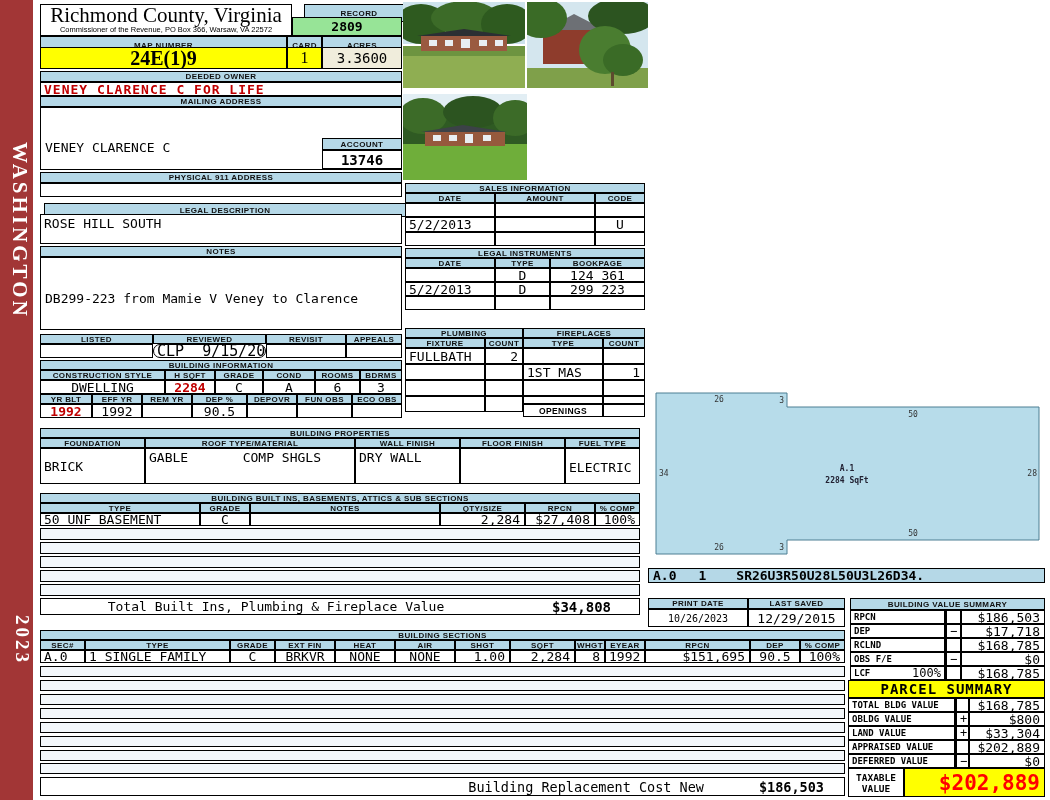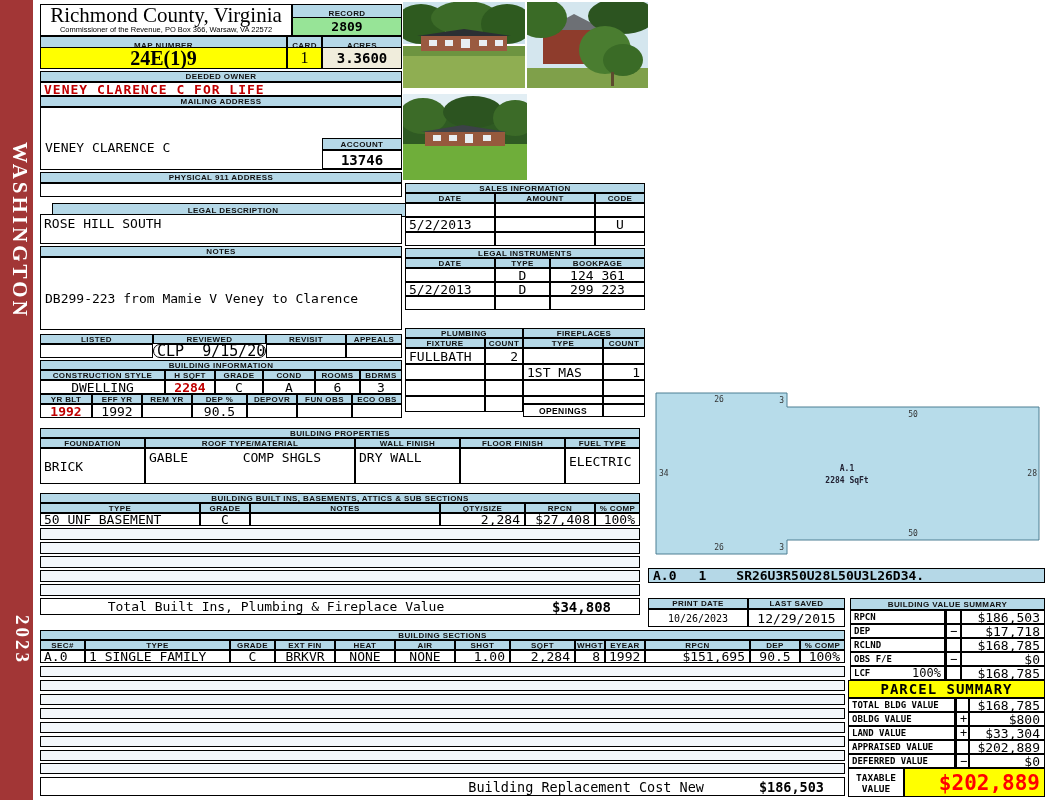--- a/index.html
+++ b/index.html
@@ -28,53 +28,53 @@
 
   <div class="abs" style="left:0;top:0;width:33px;height:800px;background:#a23636;">
     <div class="abs vlabel" style="left:2px;top:95px;width:30px;height:270px;font-size:21px;">WASHINGTON</div>
     <div class="abs vlabel" style="left:3px;top:600px;width:30px;height:80px;font-size:19px;">2023</div>
   </div>
 
   <div class="abs" style="left:40px;top:4px;width:252px;height:32px;border:1px solid #000;background:#fff;text-align:center;">
     <div style="font:21px 'Liberation Serif',serif;line-height:20px;">Richmond County, Virginia</div>
     <div style="font:7.5px 'Liberation Sans',sans-serif;">Commissioner of the Revenue, PO Box 366, Warsaw, VA 22572</div>
   </div>
-  <div class="abs bar" style="left:292px;top:4px;width:110px;height:18px;">RECORD</div>
+  <div class="abs bar" style="left:304px;top:4px;width:110px;height:18px;">RECORD</div>
   <div class="abs cell ta-c" style="left:292px;top:17px;width:110px;height:19px;background:#97e497;font-weight:bold;font-size:13px;">2809</div>
 
   <div class="row" style="left:40px;top:36px;width:362px;height:18px;">
     <div class="bar" style="width:247px;">MAP NUMBER</div>
     <div class="bar" style="width:35px;">CARD</div>
     <div class="bar" style="width:80px;">ACRES</div>
   </div>
   <div class="row" style="left:40px;top:47px;width:362px;height:22px;">
     <div class="cell ta-c" style="width:247px;background:#ffff00;font:bold 20px 'Liberation Serif',serif;">24E(1)9</div>
     <div class="cell ta-c" style="width:35px;background:#ffff00;font:16px 'Liberation Serif',serif;">1</div>
-    <div class="cell ta-c" style="width:80px;background:#f0eddc;font-weight:bold;font-size:14px;">3.3600</div>
+    <div class="cell ta-c" style="width:80px;background:#f0eddc;font-weight:normal;font-size:14px;">3.3600</div>
   </div>
 
   <div class="abs bar" style="left:40px;top:71px;width:362px;height:11px;">DEEDED OWNER</div>
   <div class="abs cell ta-l red" style="left:40px;top:82px;width:362px;height:14px;font-size:13px;letter-spacing:1px;">VENEY CLARENCE C FOR LIFE</div>
 
   <div class="abs cell" style="left:40px;top:107px;width:362px;height:63px;font-size:13px;align-items:flex-start;padding:1px 4px;">
     <div style="line-height:15.5px;">
       <div>VENEY CLARENCE C</div>
       
       
       
     </div>
   </div>
   <div class="abs bar" style="left:40px;top:96px;width:362px;height:11px;">MAILING ADDRESS</div>
   <div class="abs bar" style="left:322px;top:138px;width:80px;height:12px;">ACCOUNT</div>
   <div class="abs cell ta-c" style="left:322px;top:150px;width:80px;height:19px;font-weight:bold;font-size:14px;">13746</div>
 
   <div class="abs bar" style="left:40px;top:172px;width:362px;height:11px;">PHYSICAL 911 ADDRESS</div>
   <div class="abs cell ta-l" style="left:40px;top:183px;width:362px;height:14px;font-size:13px;"></div>
 
-  <div class="abs bar" style="left:52px;top:203px;width:362px;height:14px;">LEGAL DESCRIPTION</div>
+  <div class="abs bar" style="left:44px;top:203px;width:362px;height:14px;">LEGAL DESCRIPTION</div>
   <div class="abs cell ta-l" style="left:40px;top:214px;width:362px;height:30px;font-size:13px;align-items:flex-start;padding-top:1px;">ROSE HILL SOUTH</div>
 
   <div class="abs bar" style="left:40px;top:246px;width:362px;height:11px;">NOTES</div>
   <div class="abs cell" style="left:40px;top:257px;width:362px;height:73px;font-size:13px;align-items:flex-start;padding:1px 4px;">
     <div style="line-height:16px;">
       <div>DB299-223 from Mamie V Veney to Clarence</div>
       
       
     </div>
   </div>
@@ -273,21 +273,21 @@
       <span>GABLE</span>
       <span style="margin-right:30px;">COMP SHGLS</span>
     </div>
     <div class="cell ta-l" style="width:105px;font-size:13px;align-items:flex-start;padding-top:1px;">DRY WALL</div>
     <div class="cell" style="width:105px;font-size:13px;align-items:flex-start;padding:1px 3px;">
       <div>
         <div>CARPET</div>
         
       </div>
     </div>
-    <div class="cell ta-l" style="width:75px;font-size:13px;align-items:flex-start;padding-top:5px;">ELECTRIC</div>
+    <div class="cell ta-l" style="width:75px;font-size:13px;align-items:flex-start;padding-top:11px;">ELECTRIC</div>
   </div>
 
   <div class="abs bar" style="left:40px;top:493px;width:600px;height:10px;">BUILDING BUILT INS, BASEMENTS, ATTICS &amp; SUB SECTIONS</div>
   <div class="row" style="left:40px;top:503px;width:600px;height:10px;">
     <div class="bar" style="width:160px;">TYPE</div>
     <div class="bar" style="width:50px;">GRADE</div>
     <div class="bar" style="width:190px;">NOTES</div>
     <div class="bar" style="width:85px;">QTY/SIZE</div>
     <div class="bar" style="width:70px;">RPCN</div>
     <div class="bar" style="width:45px;">% COMP</div>

